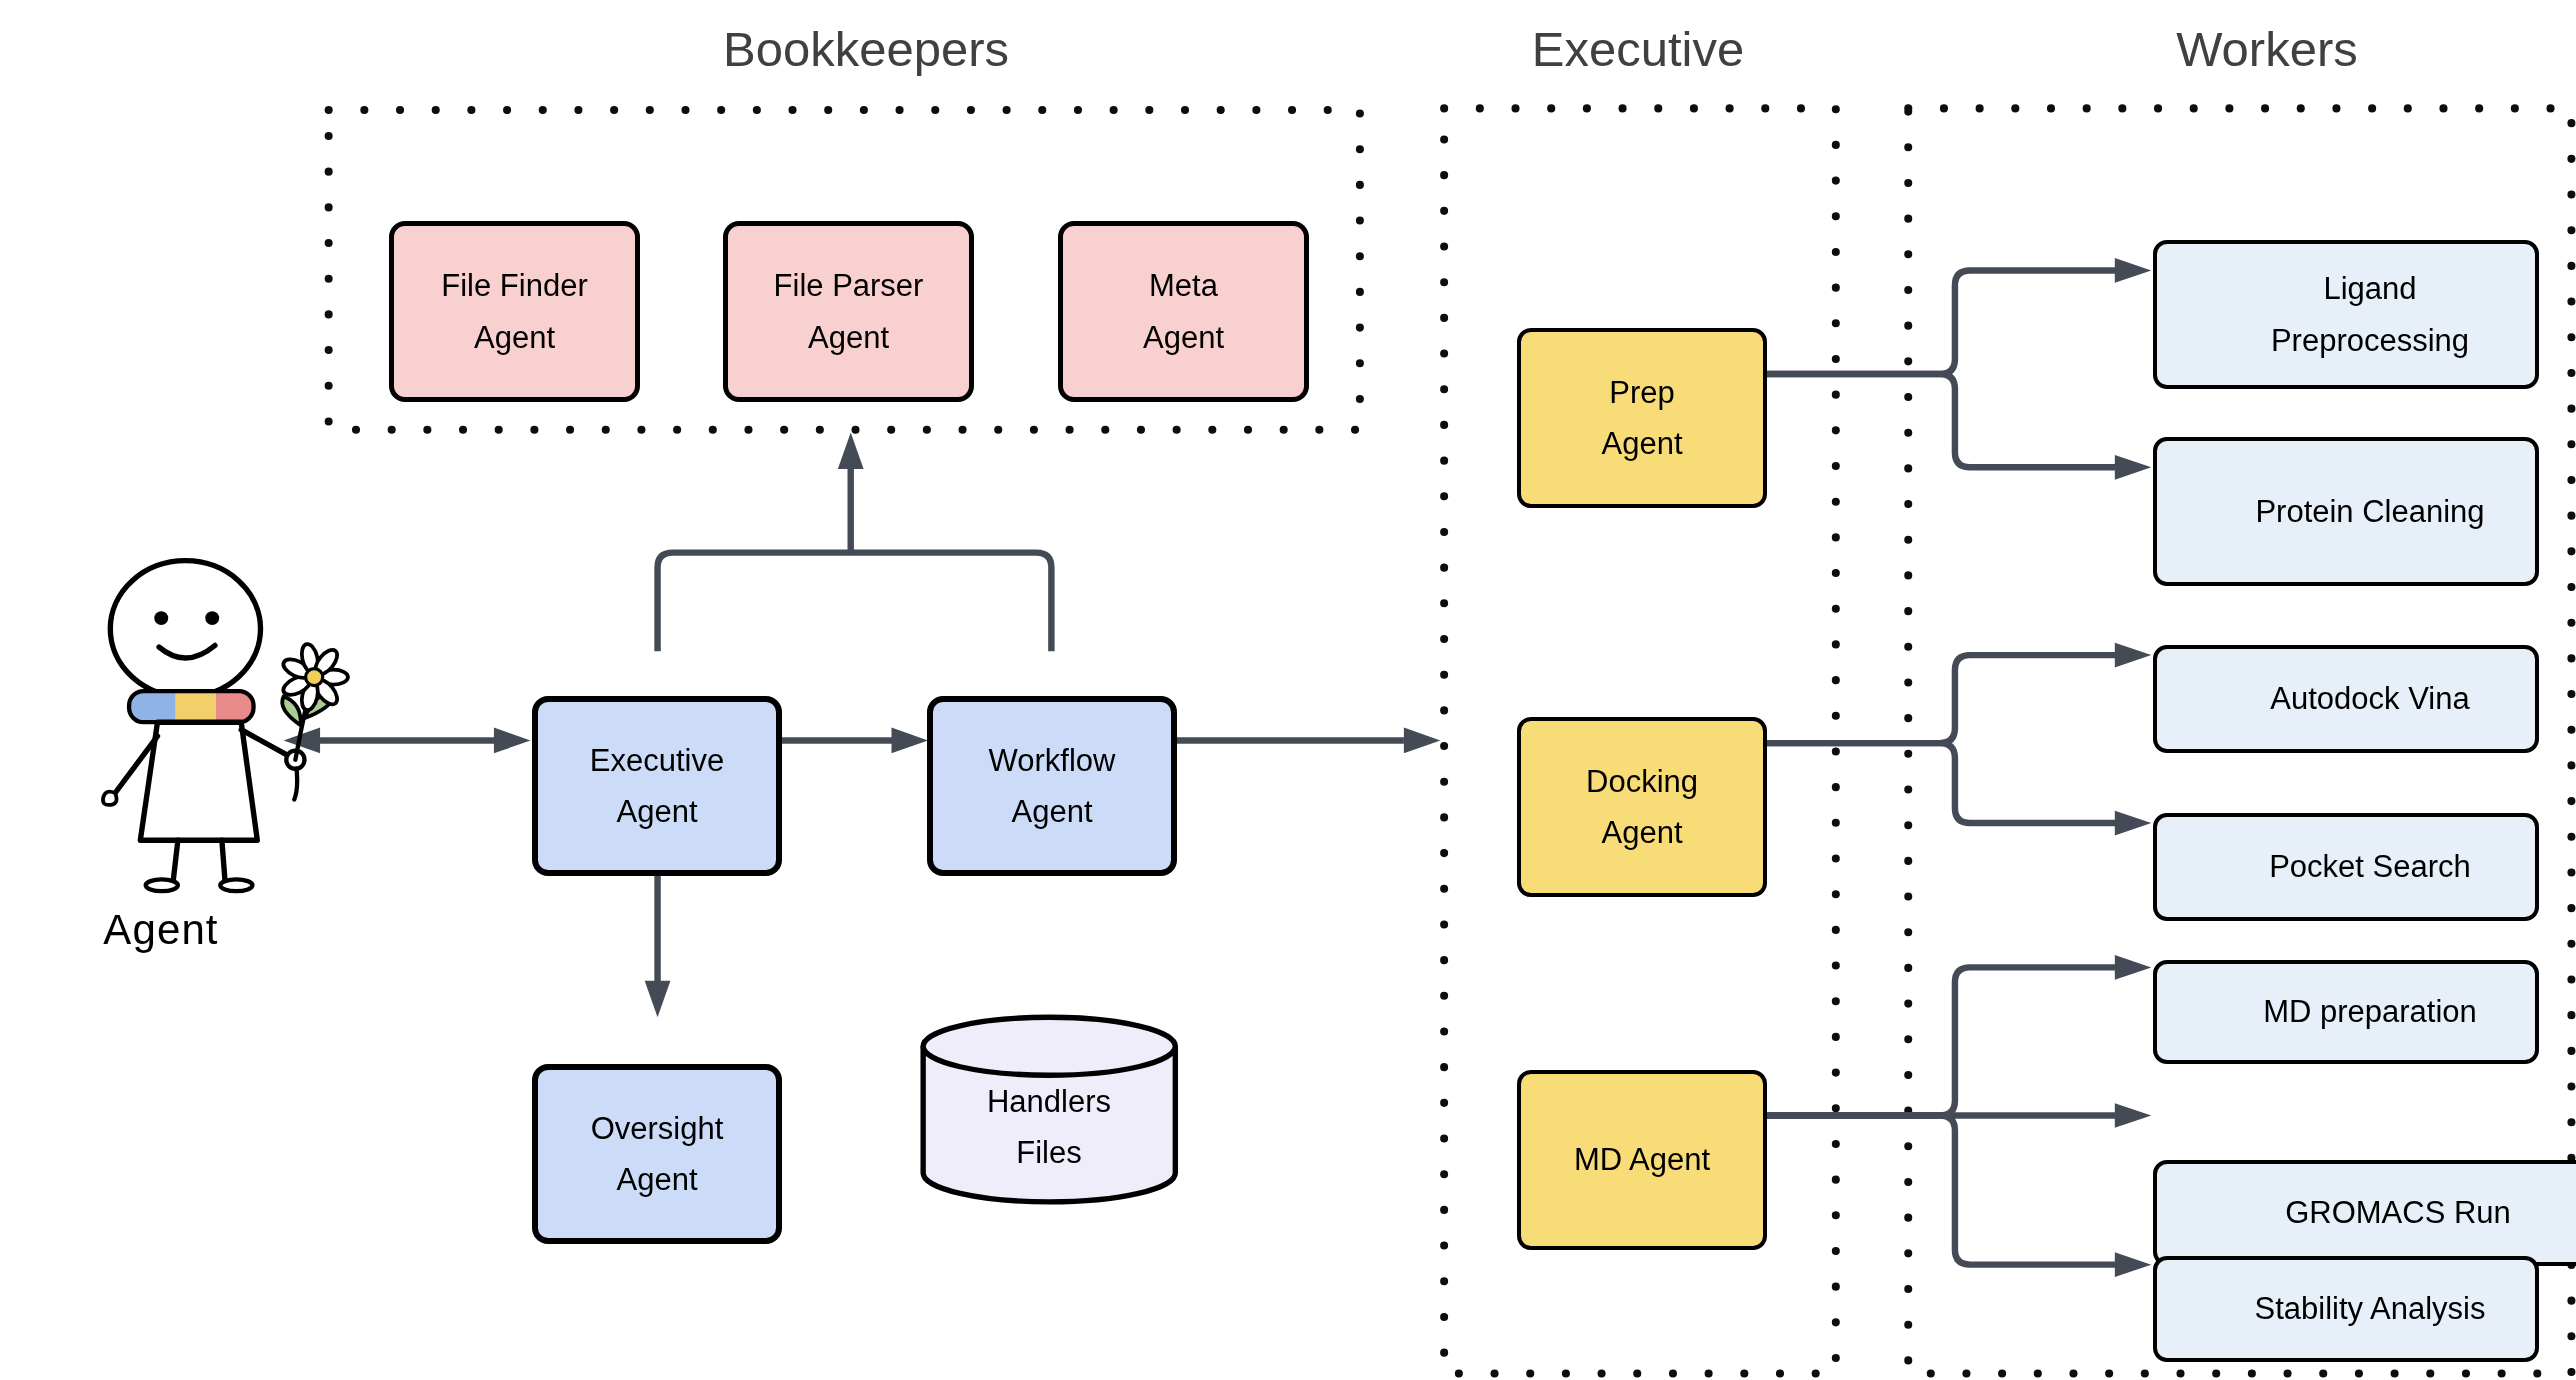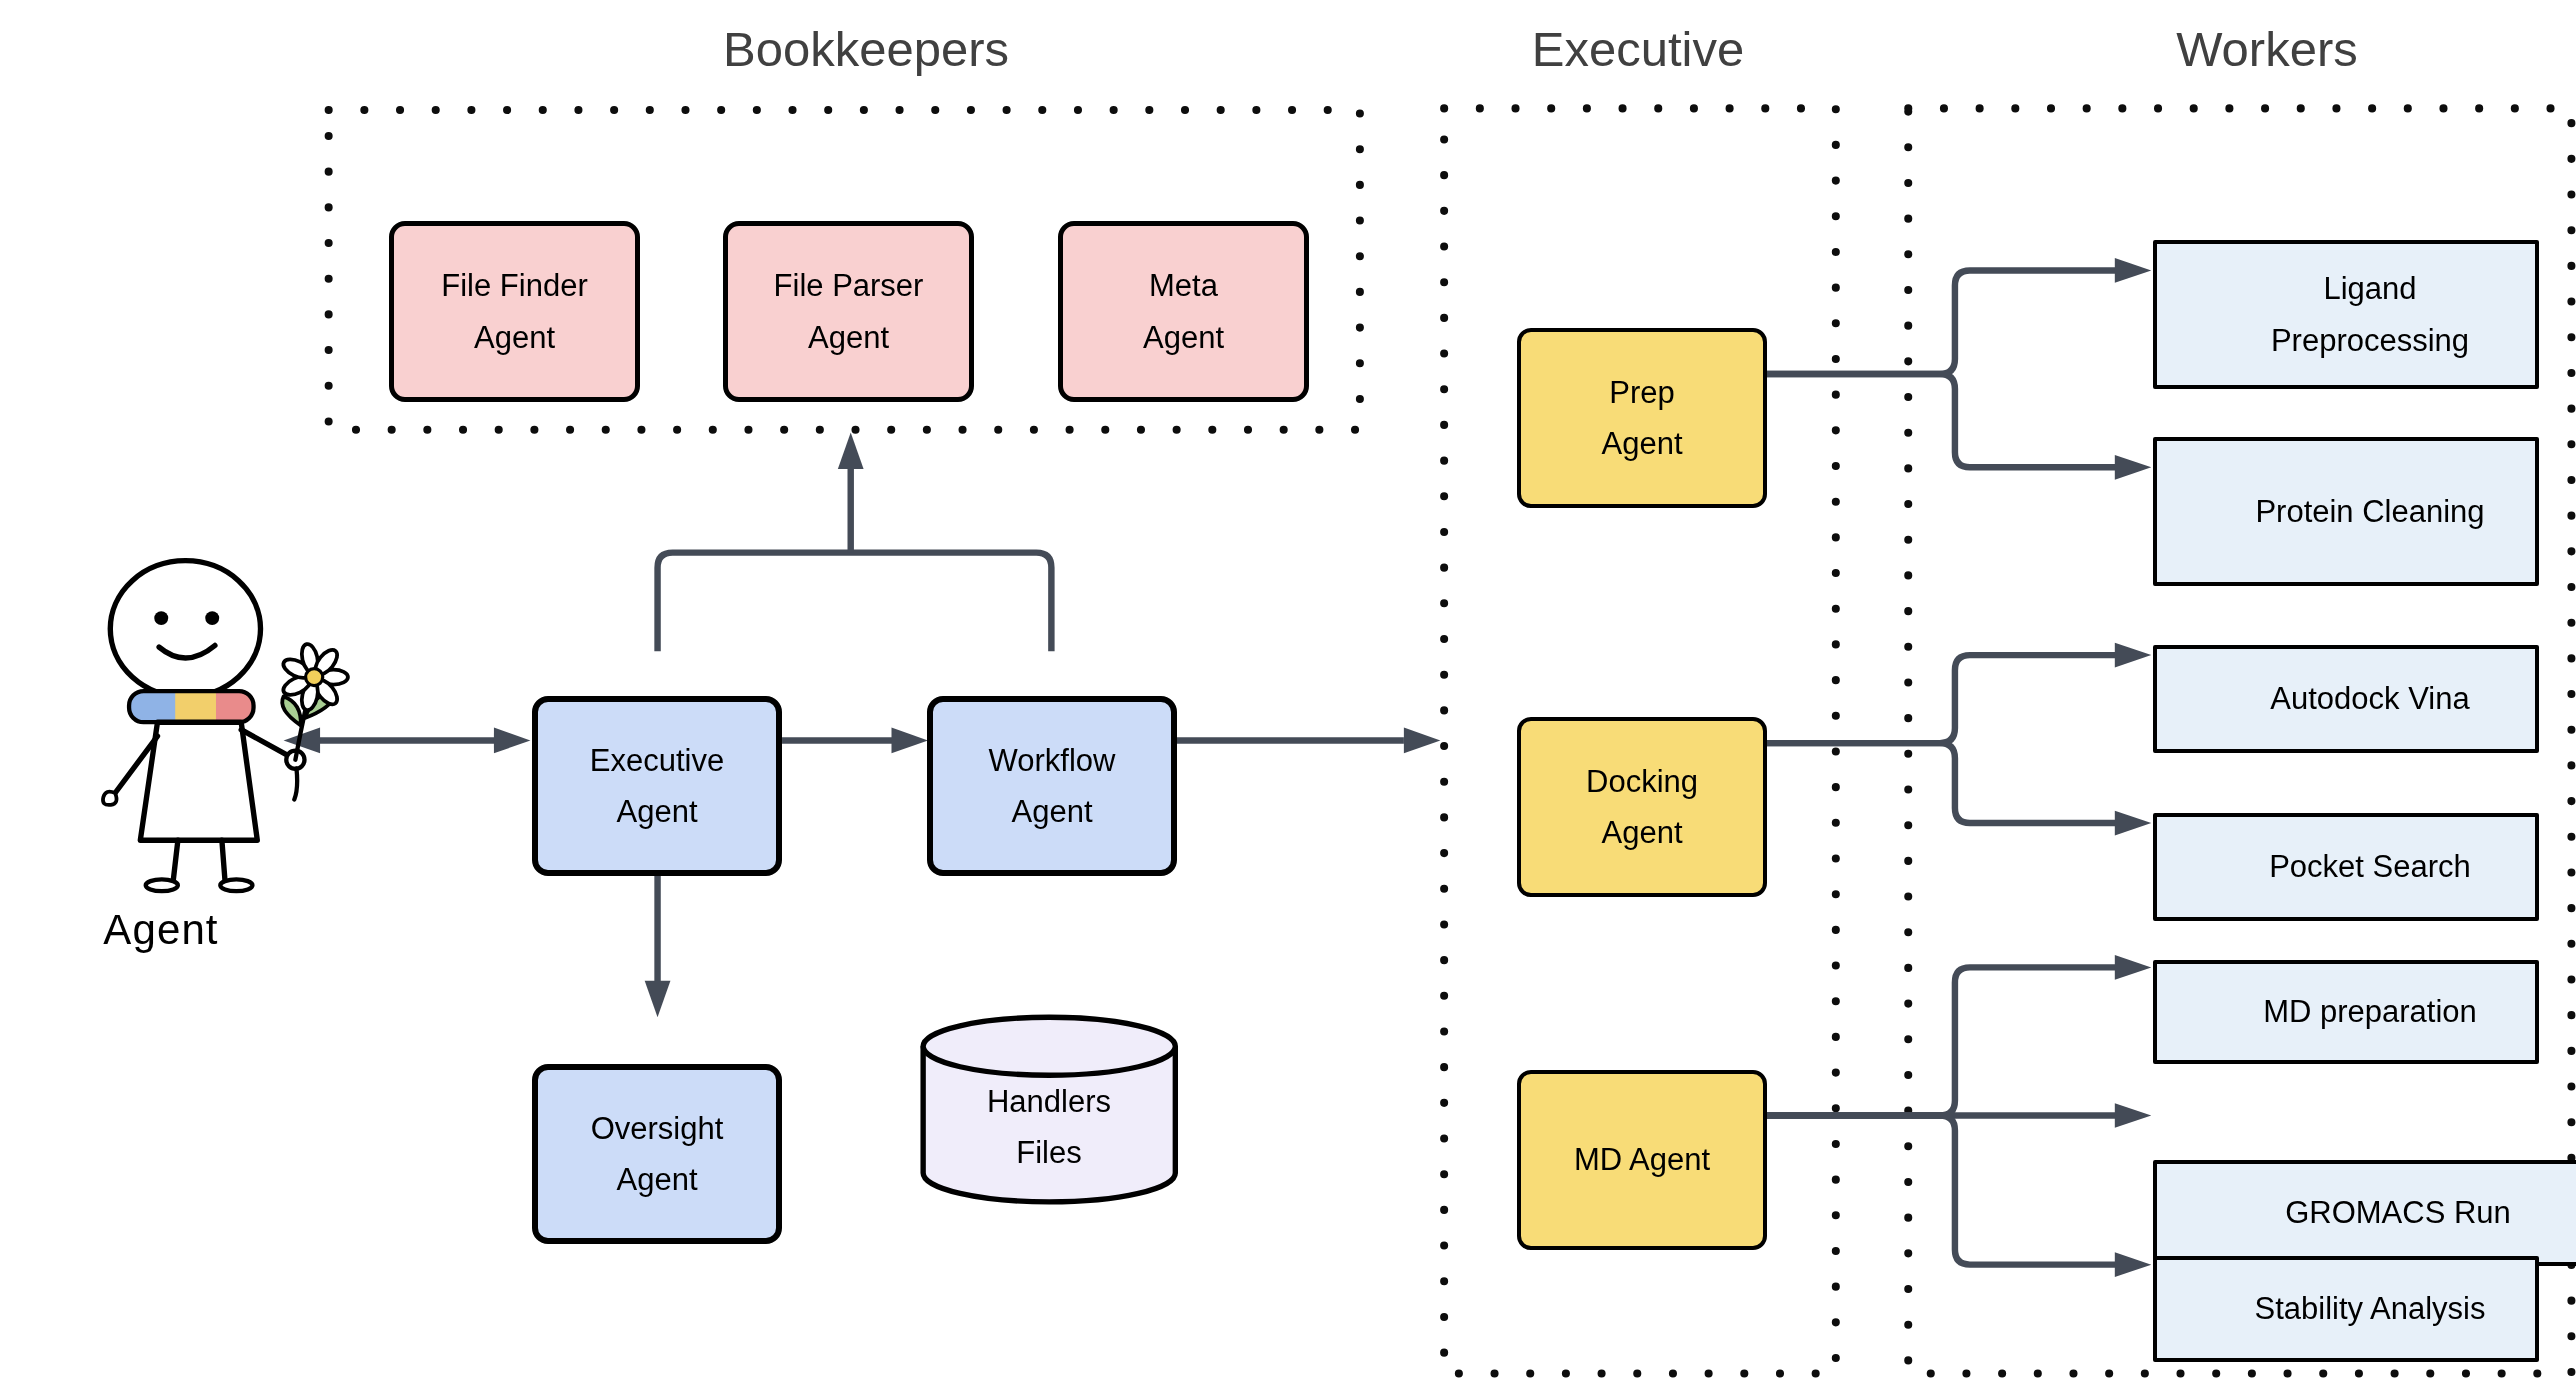--- a/index.html
+++ b/index.html
@@ -14,21 +14,21 @@
   }
   .node{
     position:absolute;box-sizing:border-box;
     display:flex;flex-direction:column;align-items:center;justify-content:center;
     text-align:center;font-size:31px;line-height:1.66;
     border:5.4px solid #000;border-radius:16px;white-space:nowrap;margin-top:44px;
   }
   .pink{background:#F9D0D0;border-width:5.9px;}
   .agent-blue{background:#CCDCF8;border-width:6.4px;}
   .yellow{background:#F8DC77;border-width:4.8px;border-radius:14px;}
-  .worker{background:#E7F0F9;border-width:4.8px;border-radius:2px;padding-left:48px;}
+  .worker{background:#E7F0F9;border-width:4.8px;border-radius:14px;padding-left:48px;}
   .cyl-label{
     position:absolute;display:flex;flex-direction:column;align-items:center;justify-content:center;
     text-align:center;font-size:31px;line-height:1.66;white-space:nowrap;
   }
   .user-label{
     position:absolute;text-align:center;font-size:42px;letter-spacing:1.1px;
   }
 </style>
 </head>
 <body>

